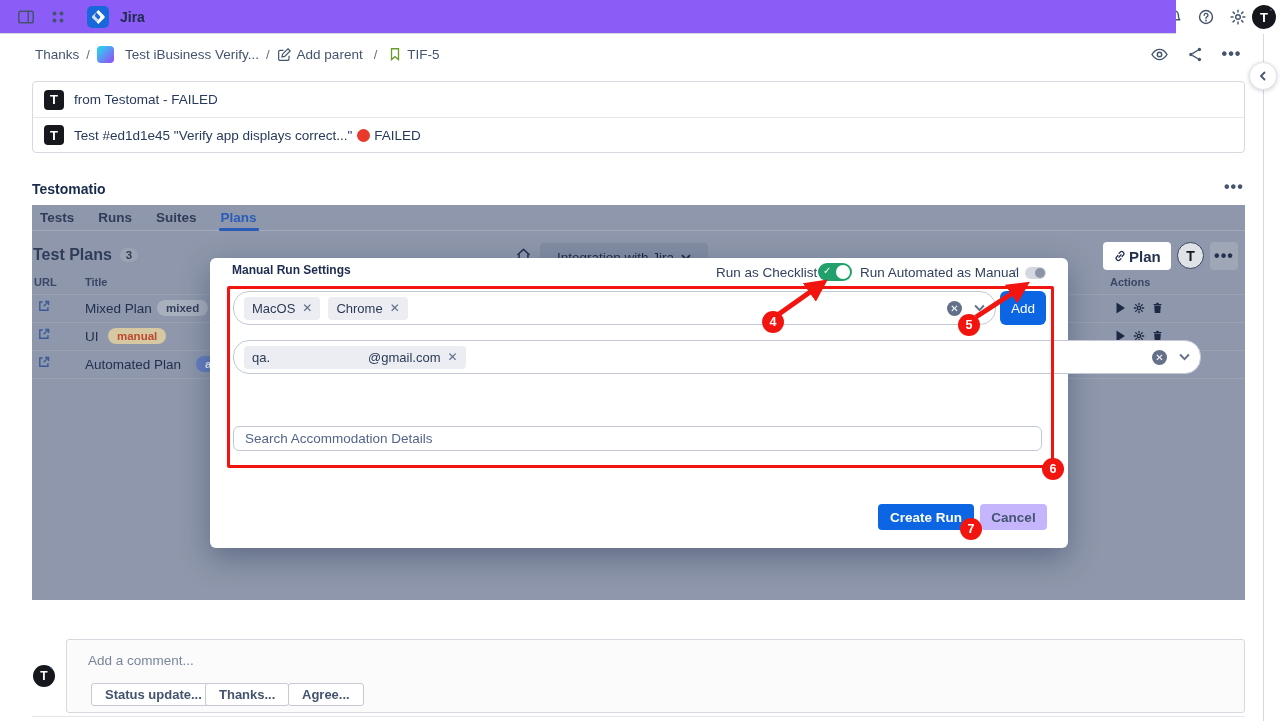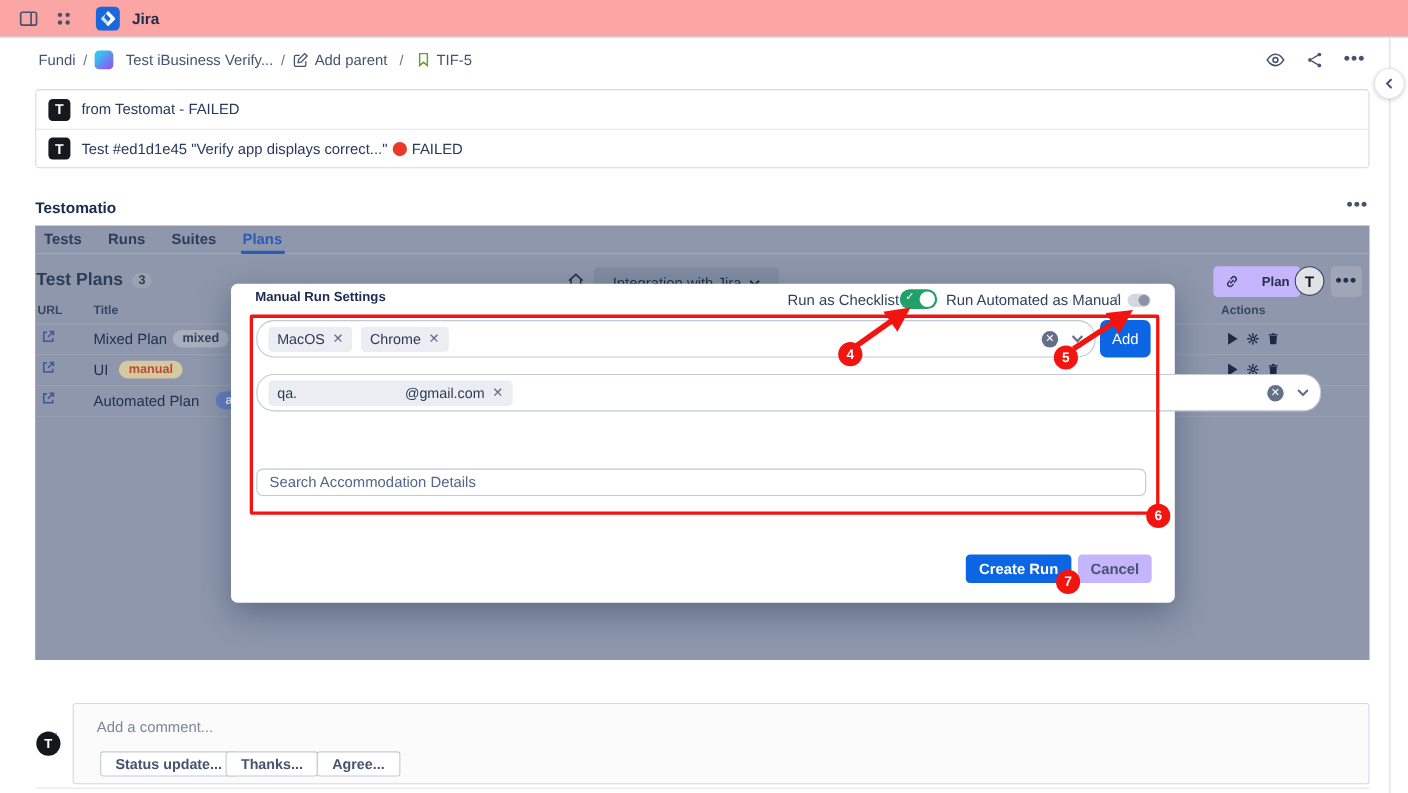--- a/index.html
+++ b/index.html
@@ -3,21 +3,21 @@
 <meta charset="utf-8">
 <style>
   * { margin:0; padding:0; box-sizing:border-box; }
   html,body { background:#fff; }
   body { font-family:"Liberation Sans","DejaVu Sans",sans-serif; color:#172b4d; }
   #screen { position:relative; width:1280px; height:721px; background:#fff; overflow:hidden; }
   .abs { position:absolute; }
   .flex { display:flex; align-items:center; }
 
   
-  #topbar { left:0; top:0; width:1280px; height:34px; background:#fca5a5; border-bottom:1px solid #d5d9e0; z-index:5; }
+  #topbar { left:0; top:0; width:1176px; height:34px; background:#8b5cf6; border-bottom:1px solid #d5d9e0; z-index:5; }
   .tb-icon { width:28px; height:28px; display:flex; align-items:center; justify-content:center; border-radius:4px; cursor:pointer; }
   #app-title { font-size:14px; font-weight:700; color:#1e2b4a; }
   #global-search { position:absolute; left:315px; top:5px; width:580px; height:25px; border:1px solid #8590a2; border-radius:6px; background:#fff; display:flex; align-items:center; padding-left:9px; gap:7px; }
   #global-search input { border:none; outline:none; font-size:13.5px; color:#44546f; width:480px; font-family:inherit; background:transparent; }
   #global-search input::placeholder { color:#626f86; }
   #create-btn { position:absolute; left:902px; top:5px; height:25px; padding:0 12px; background:#0c66e4; color:#fff; border:none; border-radius:4px; font-size:13.5px; font-weight:500; display:flex; align-items:center; gap:6px; cursor:pointer; font-family:inherit; }
   #payment-btn { position:absolute; left:990px; top:5px; height:25px; padding:0 10px; background:#fff; color:#8f49c8; border:1px solid #cfa7ec; border-radius:4px; font-size:13.5px; font-weight:600; display:flex; align-items:center; gap:7px; cursor:pointer; font-family:inherit; }
   .avatar-t { border-radius:50%; background:#15171c; color:#fff; display:flex; align-items:center; justify-content:center; font-weight:700; position:relative; }
   .avatar-t i { position:absolute; font-style:normal; color:#4b7bec; }
 
@@ -46,21 +46,21 @@
   
   #plug { left:32px; top:205px; width:1213px; height:395px; background:#8e97ab; z-index:1; }
   #plug-tabs { position:absolute; left:0; top:0; width:100%; height:26px; display:flex; align-items:center; gap:24px; padding-left:8px; border-bottom:1px solid #a2aaba; }
   .ptab { font-size:13.5px; font-weight:600; color:#2e3c57; cursor:pointer; position:relative; height:26px; display:flex; align-items:center; }
   .ptab.active { color:#2b5cb8; }
   .ptab.active:after { content:""; position:absolute; left:-2px; right:-2px; bottom:0; height:2.5px; background:#2b5cb8; border-radius:1px; }
   #plans-heading { position:absolute; left:1px; top:41px; font-size:16px; font-weight:600; color:#2e3c57; display:flex; align-items:center; gap:8px; }
   #plans-count { font-size:11.5px; font-weight:600; background:#9ba3b2; color:#2e3c57; border-radius:8px; padding:1px 6px; }
   #branch-dd { position:absolute; left:508px; top:38px; width:168px; height:29px; background:#828da2; border-radius:4px; color:#1f2b47; font-size:13.5px; display:flex; align-items:center; justify-content:center; gap:7px; cursor:pointer; }
   #home-ico { position:absolute; left:483px; top:42px; }
-  #plan-btn { position:absolute; left:1071px; top:37px; height:28px; padding:0 10px; background:#c4b5fd; border-radius:4px; color:#23304e; font-size:12px; font-weight:600; display:flex; align-items:center; gap:20px; cursor:pointer; }
+  #plan-btn { position:absolute; left:1071px; top:37px; height:28px; padding:0 10px; background:#ffffff; border-radius:4px; color:#23304e; font-size:15px; font-weight:600; display:flex; align-items:center; gap:2px; cursor:pointer; }
   #plug-avatar { position:absolute; left:1145px; top:37px; width:27px; height:27px; border-radius:50%; background:#dfe2e7; border:1.5px solid #3a465e; color:#16181d; font-weight:700; font-size:14px; display:flex; align-items:center; justify-content:center; cursor:pointer; }
   #plug-ellipsis { position:absolute; left:1178px; top:37px; width:28px; height:28px; background:#9fa7b6; border-radius:4px; color:#23304e; font-weight:700; display:flex; align-items:center; justify-content:center; letter-spacing:1px; cursor:pointer; }
   .col-h { position:absolute; top:71px; font-size:11px; font-weight:700; color:#394764; }
   .p-divider { position:absolute; left:0; width:100%; height:1px; background:#9aa2b2; }
   .p-row { position:absolute; left:0; width:100%; height:28px; display:flex; align-items:center; }
   .p-link { position:absolute; left:5px; cursor:pointer; }
   .p-title { position:absolute; left:53px; font-size:13.5px; color:#23304e; }
   .badge { font-size:11.5px; font-weight:600; border-radius:9px; padding:2px 9px; display:inline-block; }
   .badge.mixed { background:#a8afbd; color:#323f5c; }
   .badge.manual { background:#d6c8a0; color:#bb4a31; }
@@ -171,21 +171,21 @@
   </span>
   <span class="tb-icon abs" style="left:1224px; top:3px;">
     <svg width="18" height="18" viewBox="0 0 24 24" fill="none" stroke="#44546f" stroke-width="1.9" stroke-linecap="round">
         <circle cx="12" cy="12" r="3.1"></circle>
         <path d="M12 2.8v2.6M12 18.6v2.6M2.8 12h2.6M18.6 12h2.6M5.5 5.5l1.8 1.8M16.7 16.7l1.8 1.8M18.5 5.5l-1.8 1.8M7.3 16.7l-1.8 1.8"></path>
       </svg>
   </span>
   <span class="avatar-t abs" style="left:1252px; top:5px; width:24px; height:24px; font-size:13px;">T<i style="top:2px; right:4px; font-size:8px;">'</i></span>
 
   <div id="crumb-row" class="abs flex" style="padding-left:3px;">
-    <span class="crumb">Fundi</span>
+    <span class="crumb">Thanks</span>
     <span class="crumb-sep">/</span>
     <span class="crumb crumb-btn">
       <span class="proj-ico"></span>
       <span>Test iBusiness Verify...</span>
     </span>
     <span class="crumb-sep">/</span>
     <span class="crumb crumb-btn">
       <svg width="15" height="15" viewBox="0 0 20 20" fill="none" stroke="#44546f" stroke-width="1.6">
           <path d="M16 11.5V16a1.8 1.8 0 0 1-1.8 1.8H4A1.8 1.8 0 0 1 2.2 16V6.2A1.8 1.8 0 0 1 4 4.4h4.6"></path>
           <path d="M14.6 2.3l3 3L10.3 12.6l-3.6.6.6-3.6Z"></path>

